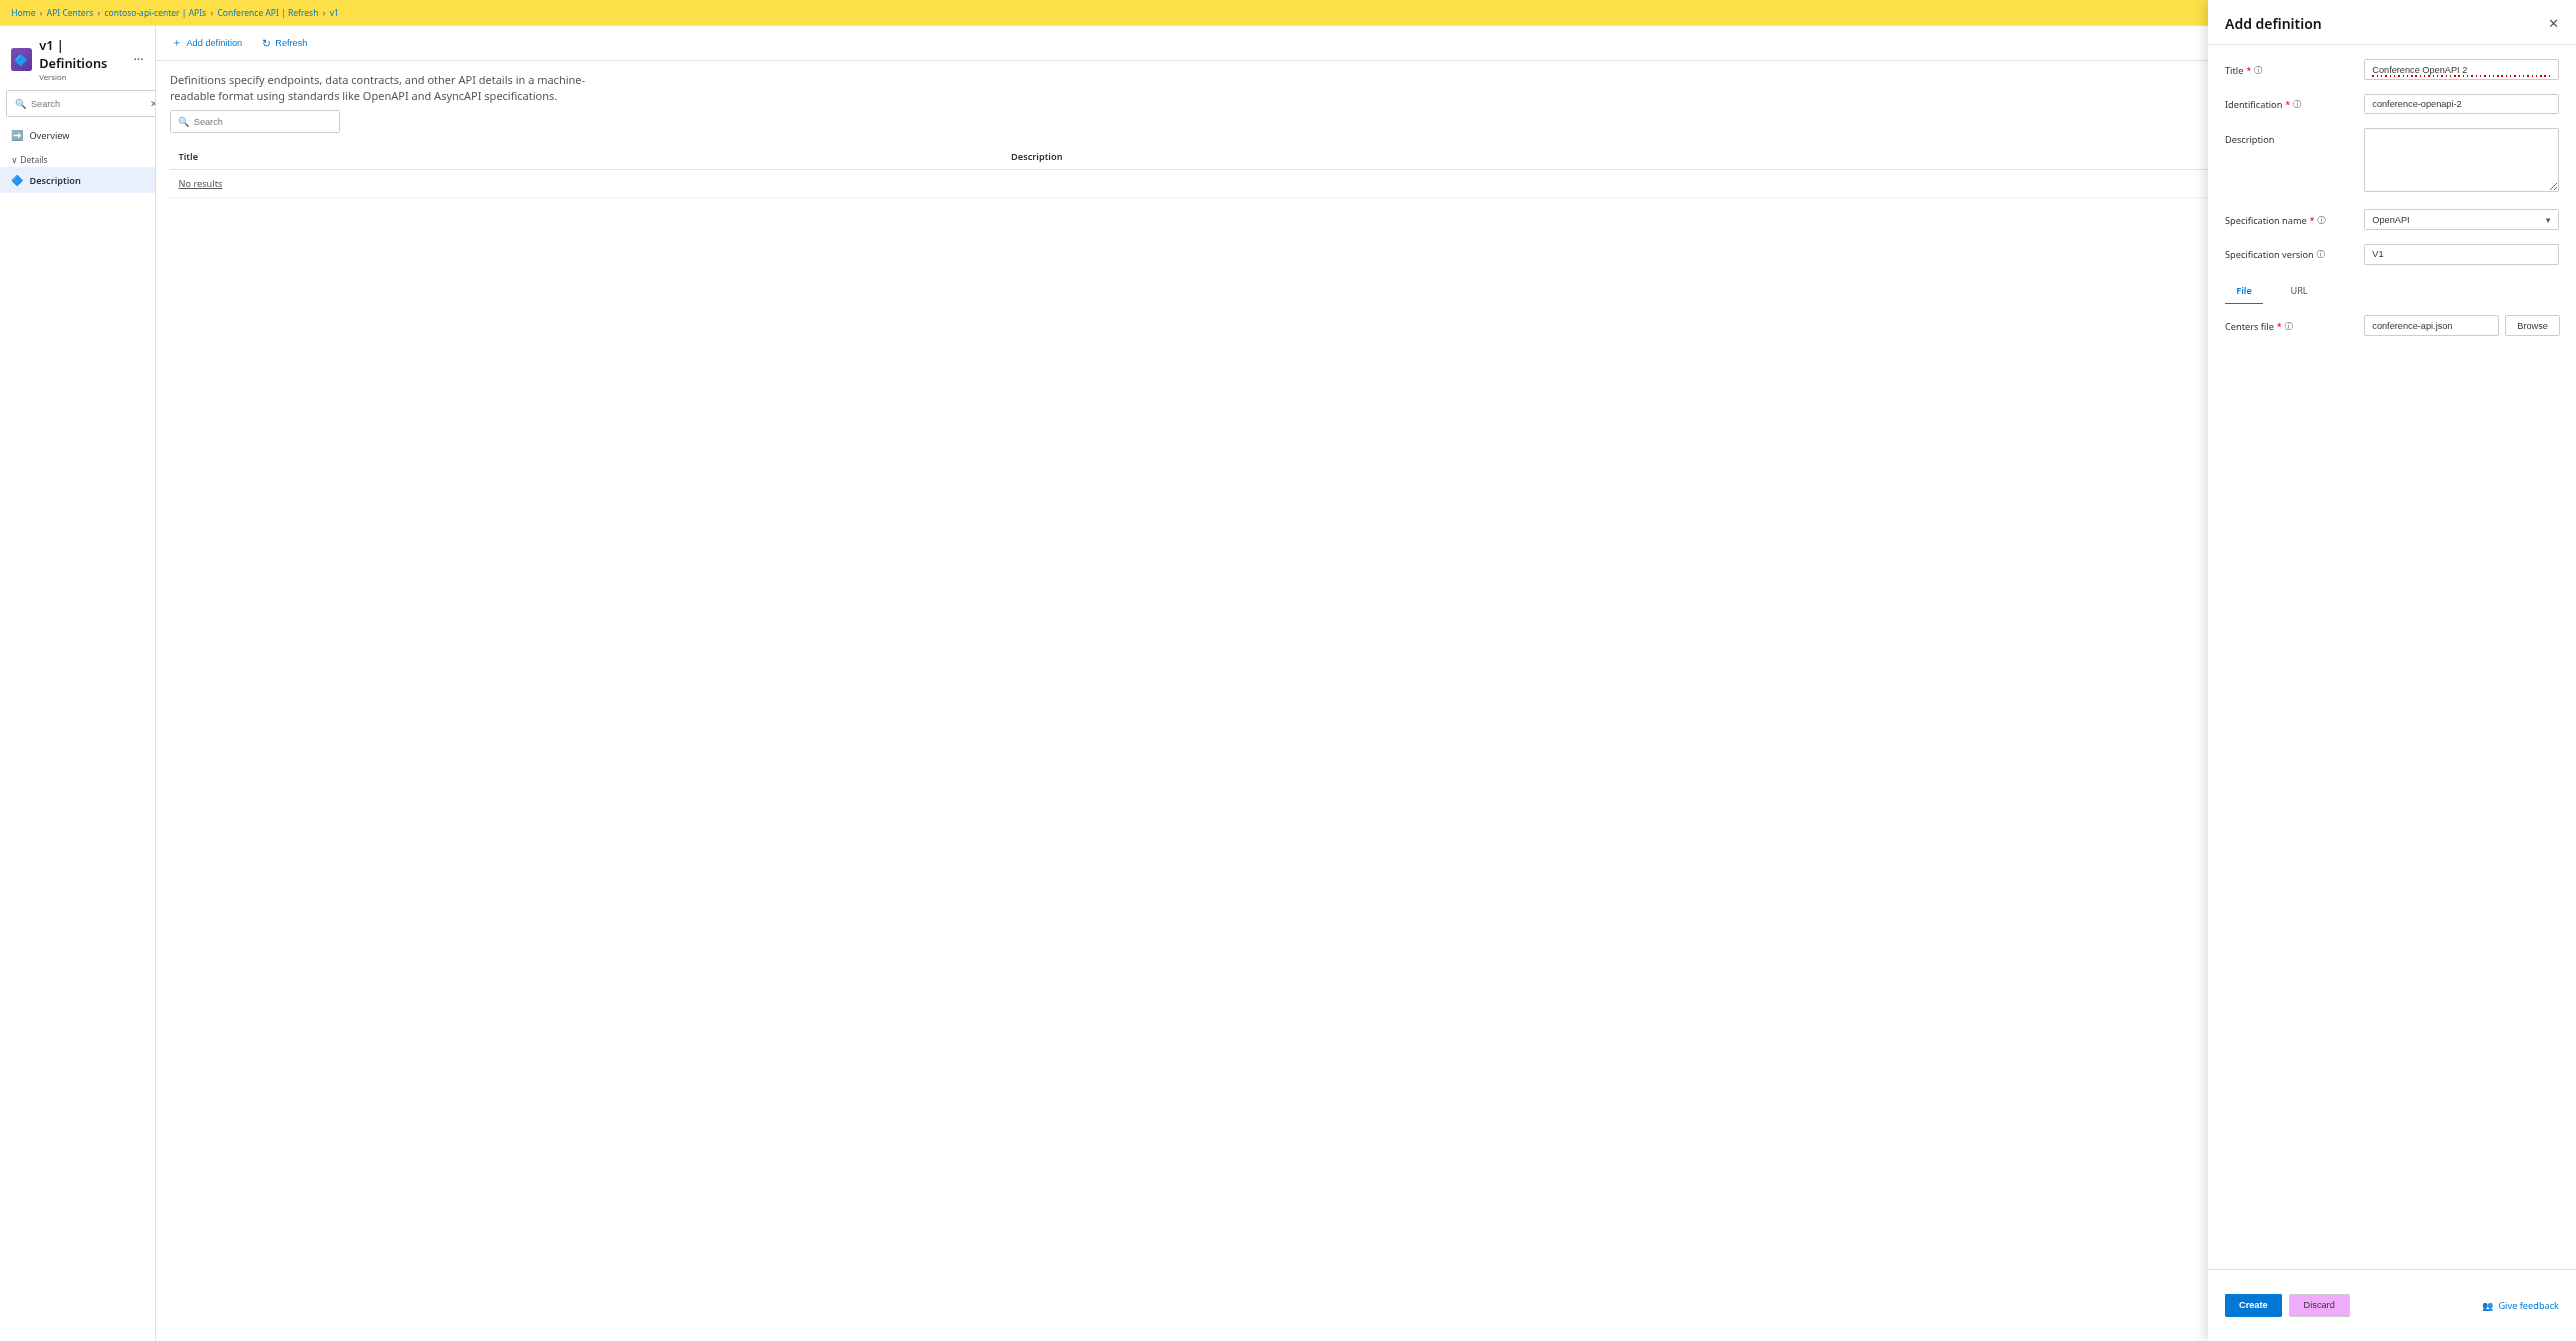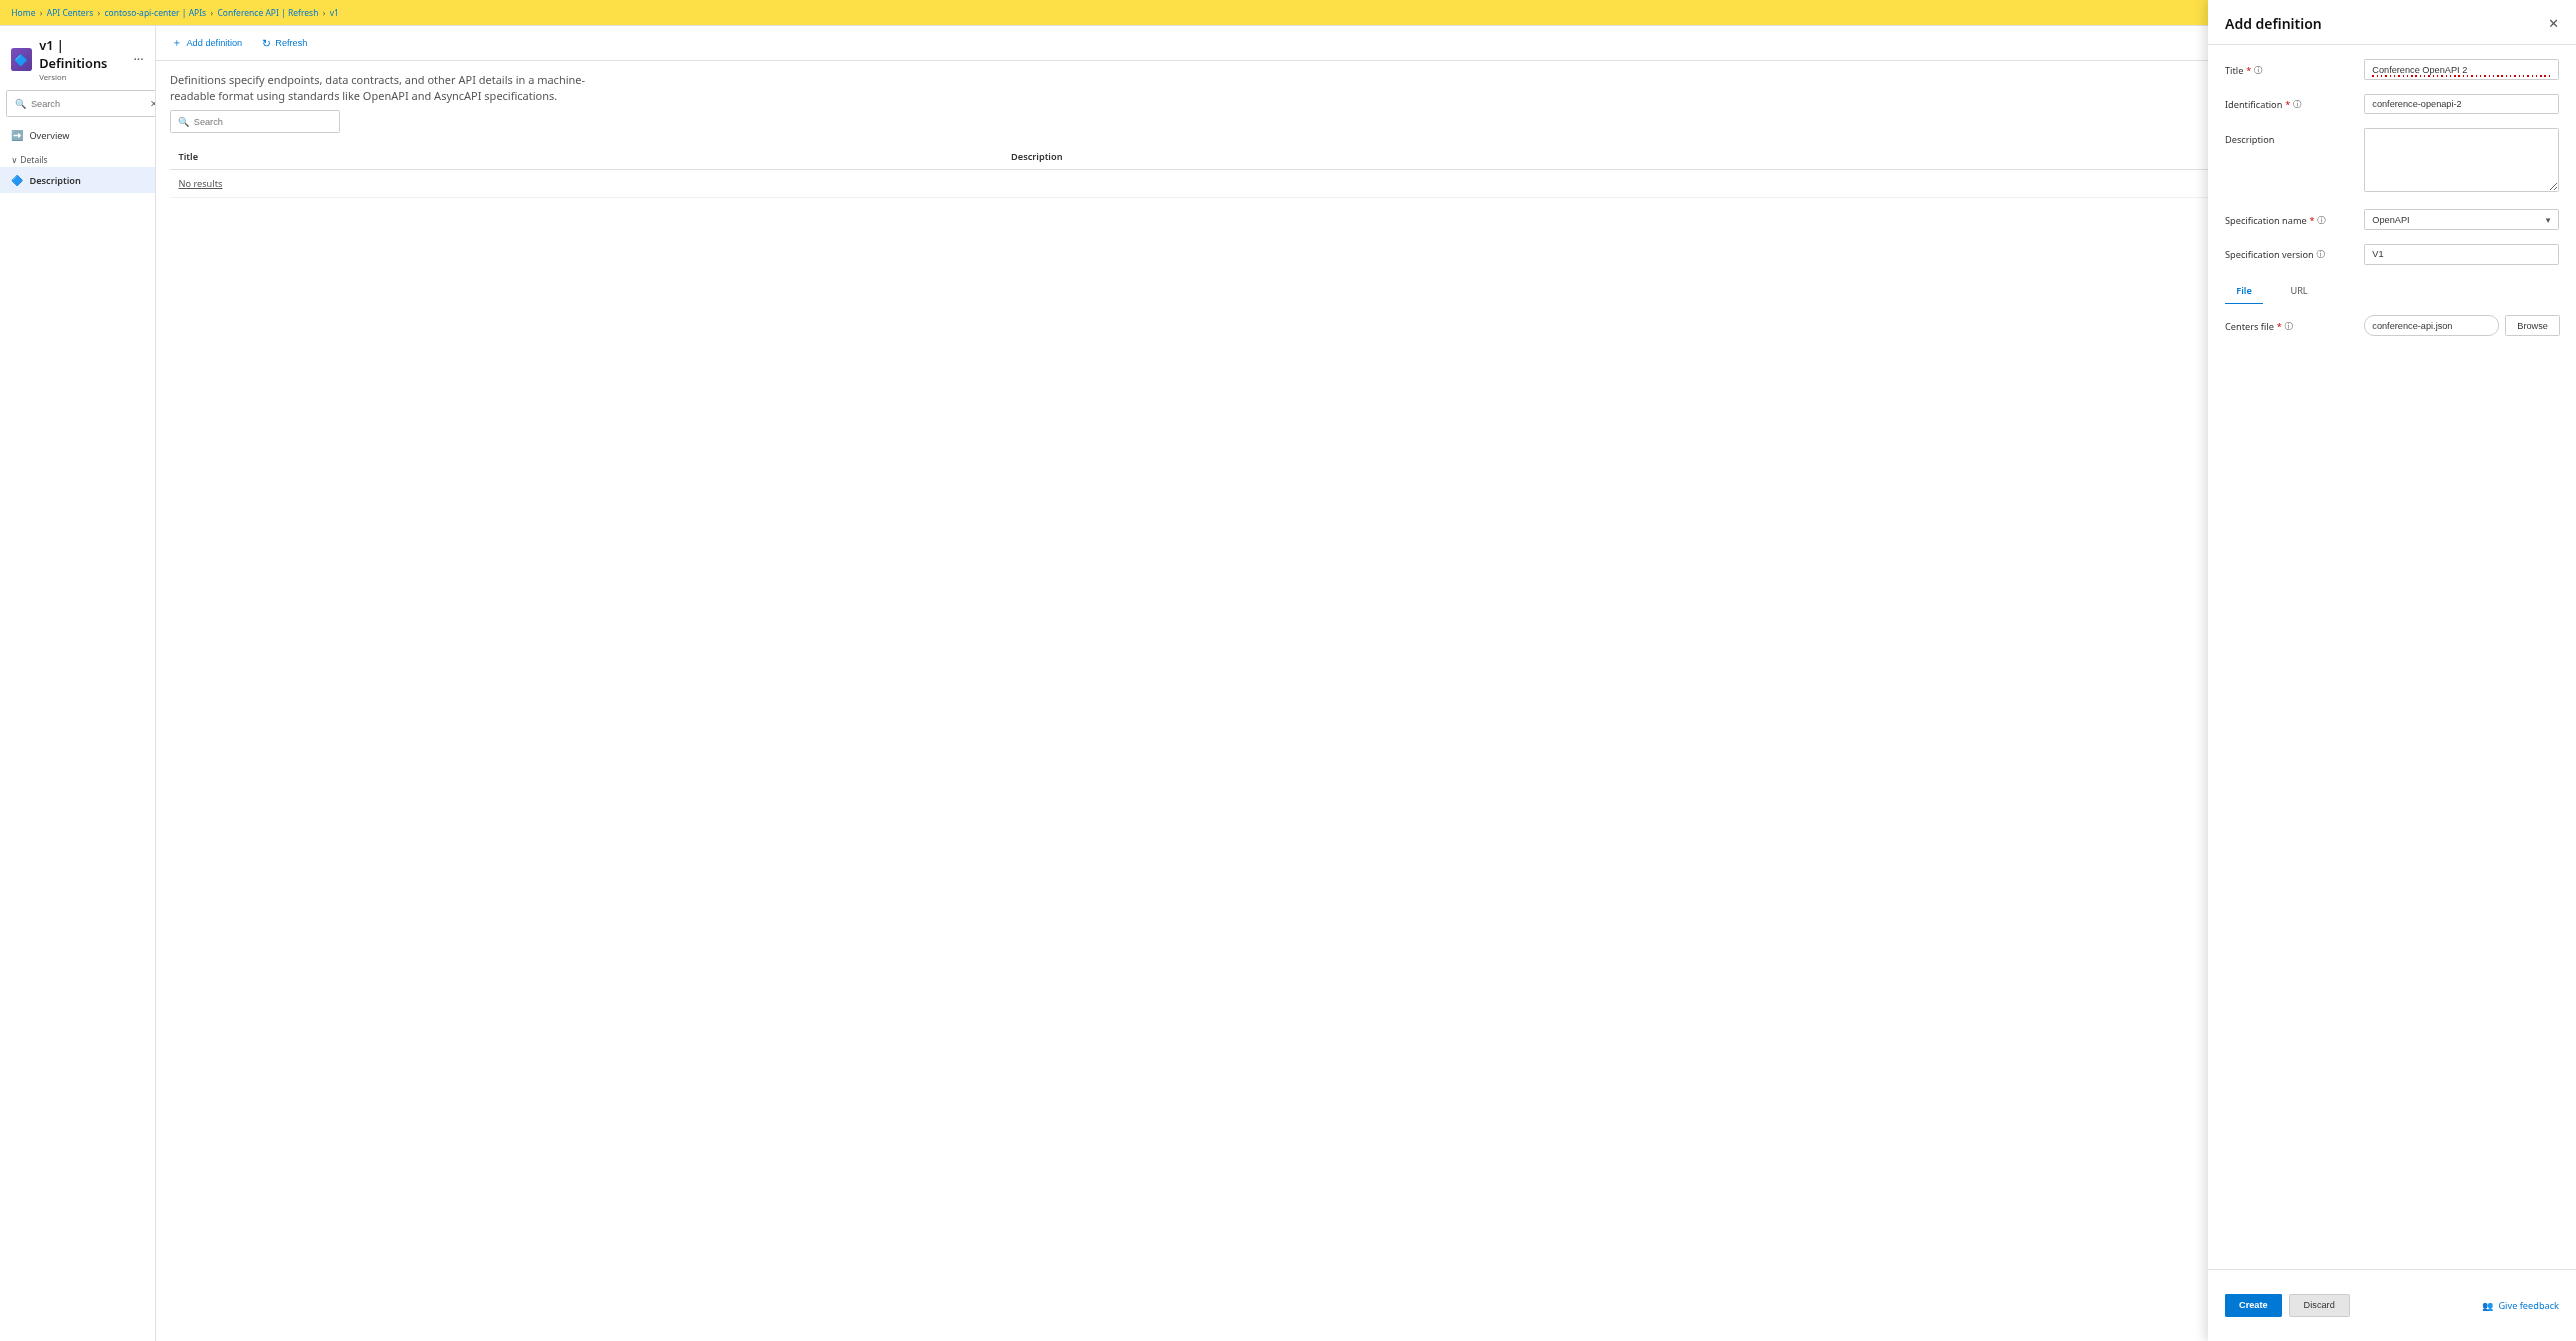--- a/index.html
+++ b/index.html
@@ -308,21 +308,21 @@
     
     .doc-file-row {
       display: flex;
       gap: 5.7px;
       align-items: center;
     }
     .doc-file-input {
       flex: 1;
       padding: 4.3px 7px;
       border: 0.7px solid #ccc;
-      border-radius: 10px;
+      border-radius: 2px;
       font-size: 9.2px;
       color: #333;
       outline: none;
     }
     .browse-btn {
       padding: 4.3px 11.3px;
       border: 0.7px solid #ccc;
       background: #fff;
       border-radius: 1.4px;
       font-size: 9.2px;
@@ -344,21 +344,21 @@
       background: #0078d4;
       color: #fff;
       border: none;
       border-radius: 1.4px;
       font-size: 9.2px;
       cursor: pointer;
       font-weight: 600;
     }
     .btn-secondary {
       padding: 5.7px 14px;
-      background: #e5e5e5;
+      background: #f0abfc;
       color: #333;
       border: 0.7px solid #ccc;
       border-radius: 1.4px;
       font-size: 9.2px;
       cursor: pointer;
     }
 
     .feedback-link {
       display: flex;
       align-items: center;

